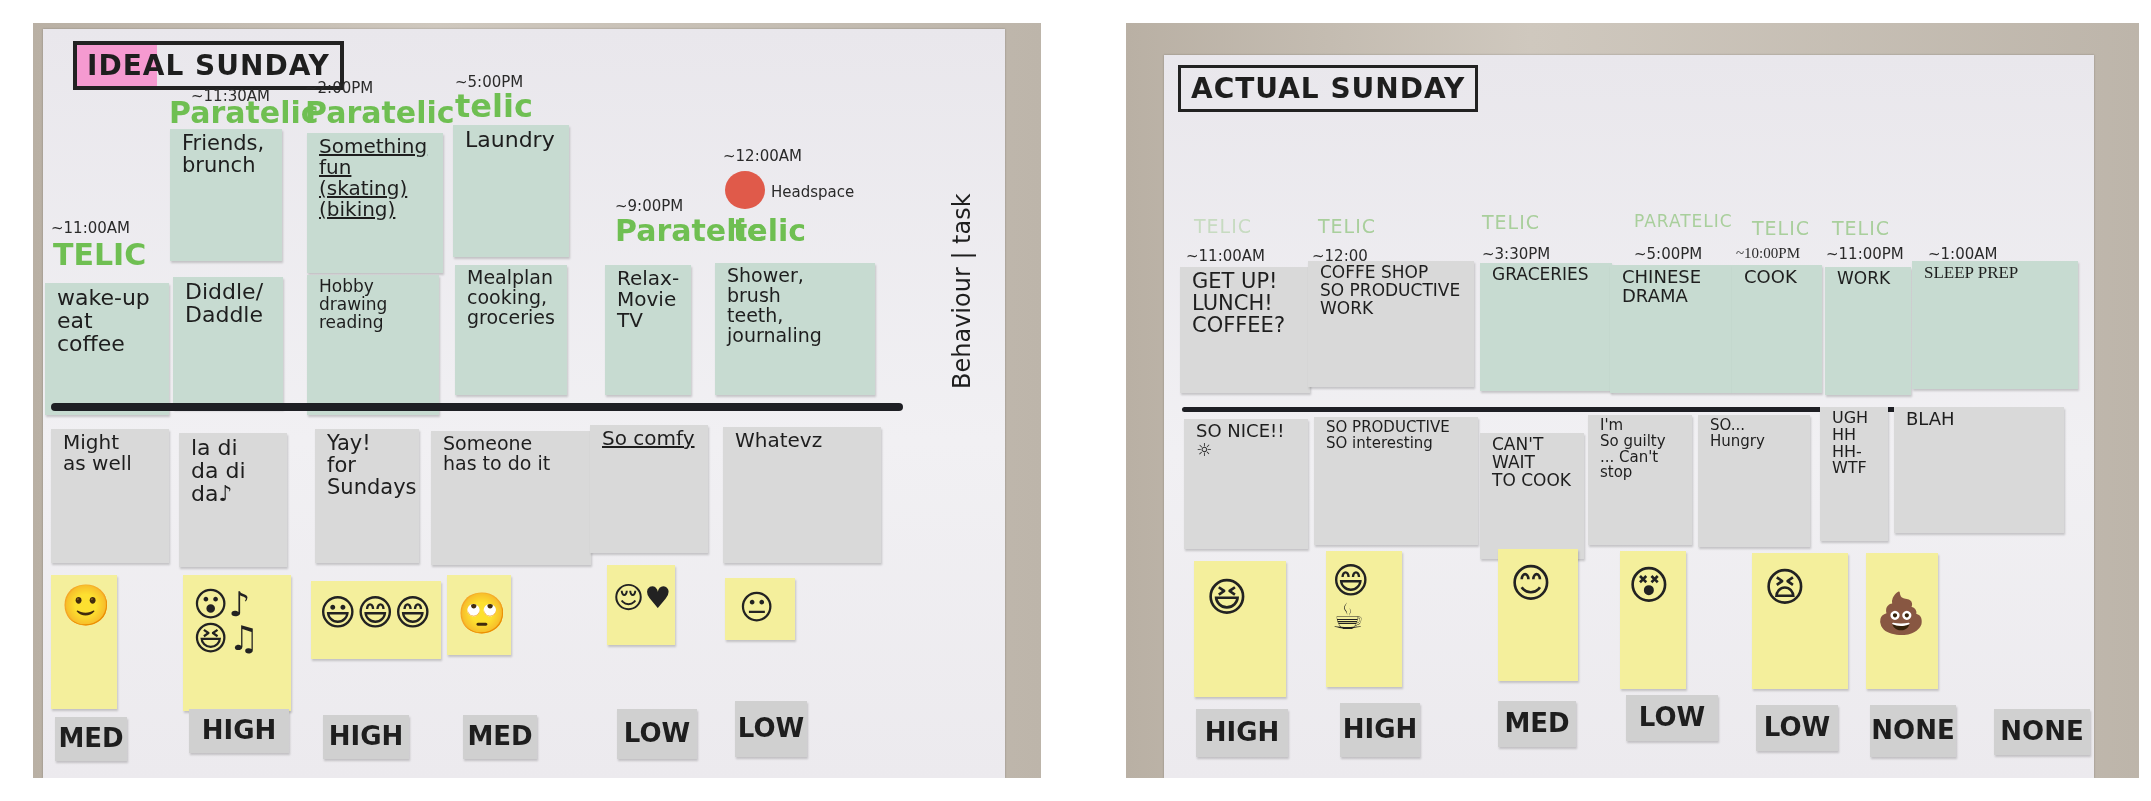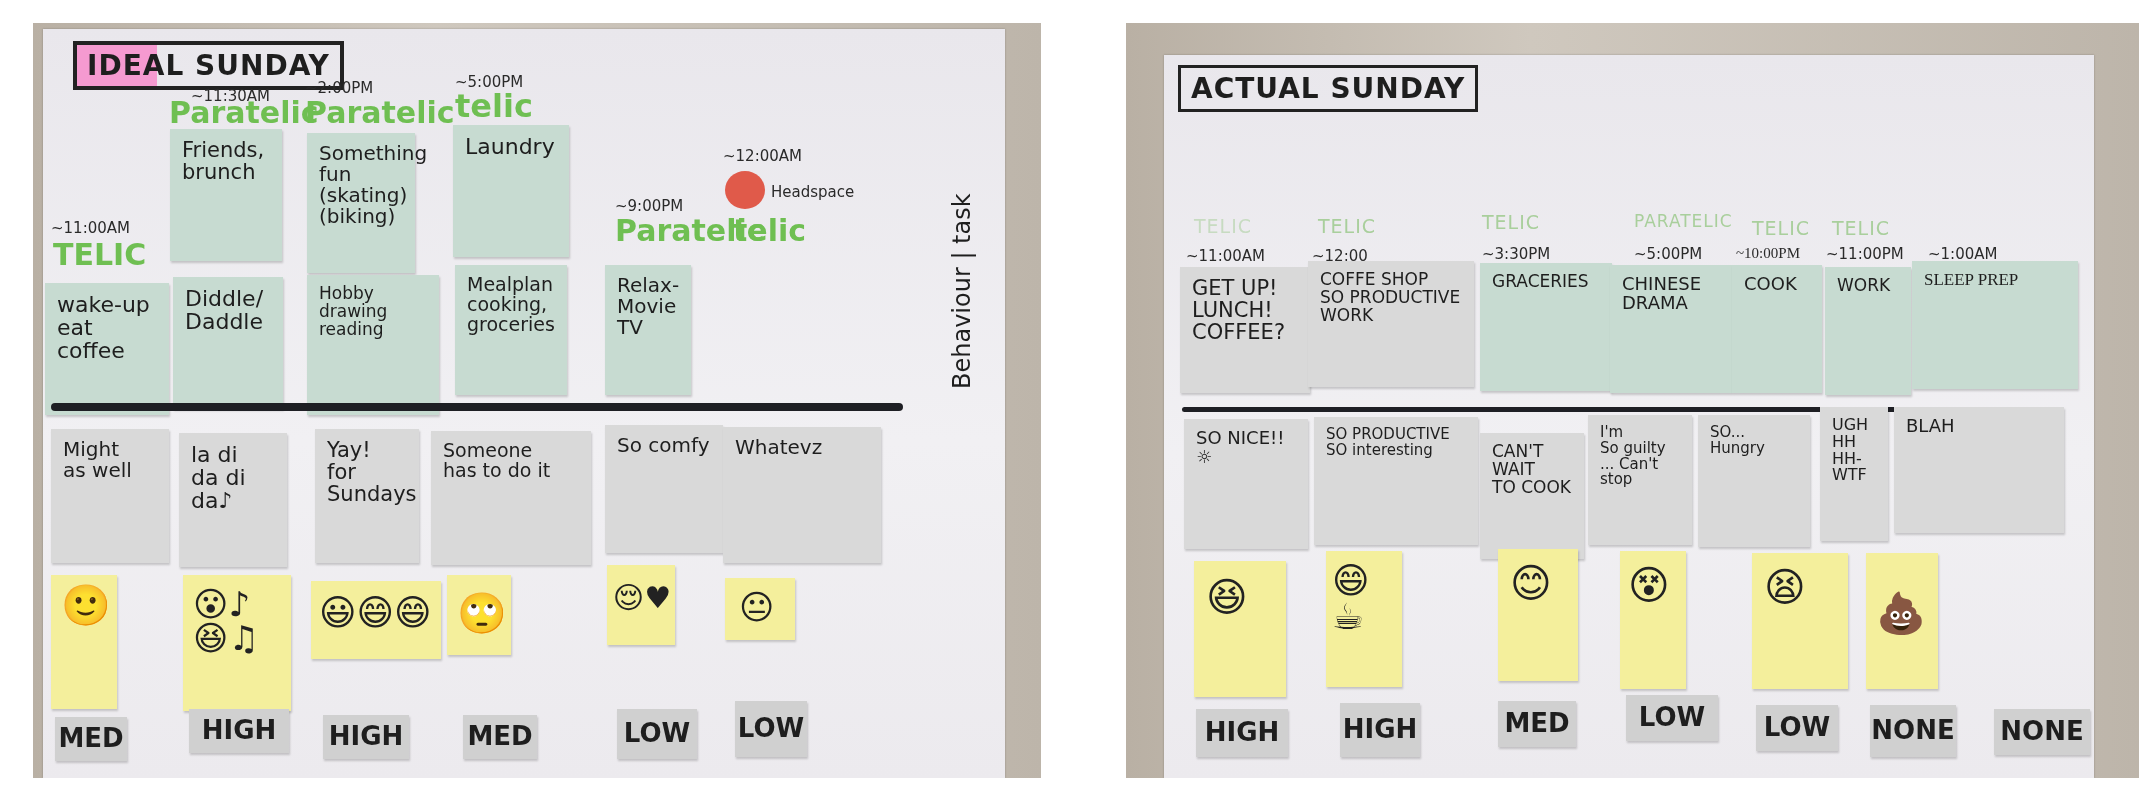--- a/index.html
+++ b/index.html
@@ -2,21 +2,21 @@
 <html><head>
 <meta charset="utf-8">
 <style>
   html, body { margin:0; padding:0; background:#ffffff; }
   body { width:2151px; height:801px; position:relative; overflow:hidden;
          font-family:"Liberation Sans", sans-serif; }
   .photo { position:absolute; overflow:hidden; }
   .wall { position:absolute; inset:0; background:linear-gradient(90deg,#b9b0a4,#cfc8be 40%,#bdb5aa); }
   .board { position:absolute; background:linear-gradient(180deg,#e9e7ec 0%,#f1f0f3 55%,#eceaee 100%); box-shadow:0 0 2px rgba(0,0,0,.25); }
   .abs { position:absolute; }
-  .note { position:absolute; box-shadow:1px 2px 2px rgba(0,0,0,.18); padding:10px 12px; box-sizing:border-box;
+  .note { position:absolute; box-shadow:1px 2px 2px rgba(0,0,0,.18); padding:3px 12px; box-sizing:border-box;
           font-family:"DejaVu Sans", sans-serif; color:#1e1e1e; white-space:pre-line; line-height:1.05; }
   .green { background:#c7dbd1; }
   .gray  { background:#d9d9d9; }
   .yellow{ background:#f4ef9c; }
   .chip  { background:#d0d0d0; display:flex; align-items:center; justify-content:center;
            font-weight:bold; font-size:26px; padding:0; }
   .mode  { position:absolute; font-family:"DejaVu Sans", sans-serif; font-weight:bold; color:#6fbf52; }
   .mode.faint { font-weight:normal; color:#a9cf9c; font-size:19px; letter-spacing:1px; }
   .time  { position:absolute; font-family:"DejaVu Sans", sans-serif; font-size:15px; color:#2a2a2a; }
   .divider { position:absolute; height:8px; background:#1e1f24; border-radius:4px; }
@@ -59,49 +59,53 @@
     <div class="time" style="left:728px;top:154px;">Headspace</div>
     <div class="mode" style="left:690px;top:184px;font-size:30px;">telic</div>
 
     <div class="note green" style="left:2px;top:254px;width:124px;height:132px;font-size:22px;">wake-up
 eat
 coffee</div>
     <div class="note green" style="left:127px;top:100px;width:112px;height:132px;font-size:21px;">Friends,
 brunch</div>
     <div class="note green" style="left:130px;top:248px;width:110px;height:132px;font-size:22px;">Diddle/
 Daddle</div>
-    <div class="note green" style="left:264px;top:104px;width:108px;height:140px;font-size:20px;">Something
+    <div class="note green" style="left:264px;top:104px;width:136px;height:140px;font-size:20px;text-decoration:underline;">Something
 fun (skating)
 (biking)</div>
     <div class="note green" style="left:264px;top:246px;width:132px;height:140px;font-size:17px;">Hobby
 drawing
 reading</div>
     <div class="note green" style="left:410px;top:96px;width:116px;height:132px;font-size:22px;">Laundry</div>
     <div class="note green" style="left:412px;top:236px;width:112px;height:130px;font-size:19px;">Mealplan
 cooking,
 groceries</div>
     <div class="note green" style="left:562px;top:236px;width:86px;height:130px;font-size:20px;">Relax-
 Movie
 TV</div>
+    <div class="note green" style="left:672px;top:234px;width:160px;height:132px;font-size:19px;">Shower,
+brush
+teeth,
+journaling</div>
 
     <div class="vert" style="left:905px;top:360px;">Behaviour | task</div>
 
     <div class="divider" style="left:8px;top:374px;width:852px;"></div>
 
     <div class="note gray" style="left:8px;top:400px;width:118px;height:134px;font-size:20px;">Might
 as well</div>
     <div class="note gray" style="left:136px;top:404px;width:108px;height:134px;font-size:22px;">la di
 da di
 da♪</div>
     <div class="note gray" style="left:272px;top:400px;width:104px;height:134px;font-size:21px;">Yay!
 for
 Sundays</div>
     <div class="note gray" style="left:388px;top:402px;width:160px;height:134px;font-size:19px;">Someone
 has to do it</div>
-    <div class="note gray" style="left:562px;top:396px;width:118px;height:128px;font-size:20px;">So comfy</div>
+    <div class="note gray" style="left:547px;top:396px;width:118px;height:128px;font-size:20px;text-decoration:underline;">So comfy</div>
     <div class="note gray" style="left:680px;top:398px;width:158px;height:136px;font-size:20px;">Whatevz</div>
 
     <div class="note yellow" style="left:8px;top:546px;width:66px;height:134px;">
       <span class="emoji" style="left:10px;top:10px;">🙂</span>
     </div>
     <div class="note yellow" style="left:140px;top:546px;width:108px;height:136px;">
       <span class="emoji" style="left:10px;top:12px;font-size:34px;width:90px;white-space:normal;">😮♪ 😆♫</span>
     </div>
     <div class="note yellow" style="left:268px;top:552px;width:130px;height:78px;">
       <span class="emoji" style="left:8px;top:14px;font-size:36px;">😃😄😄</span>

